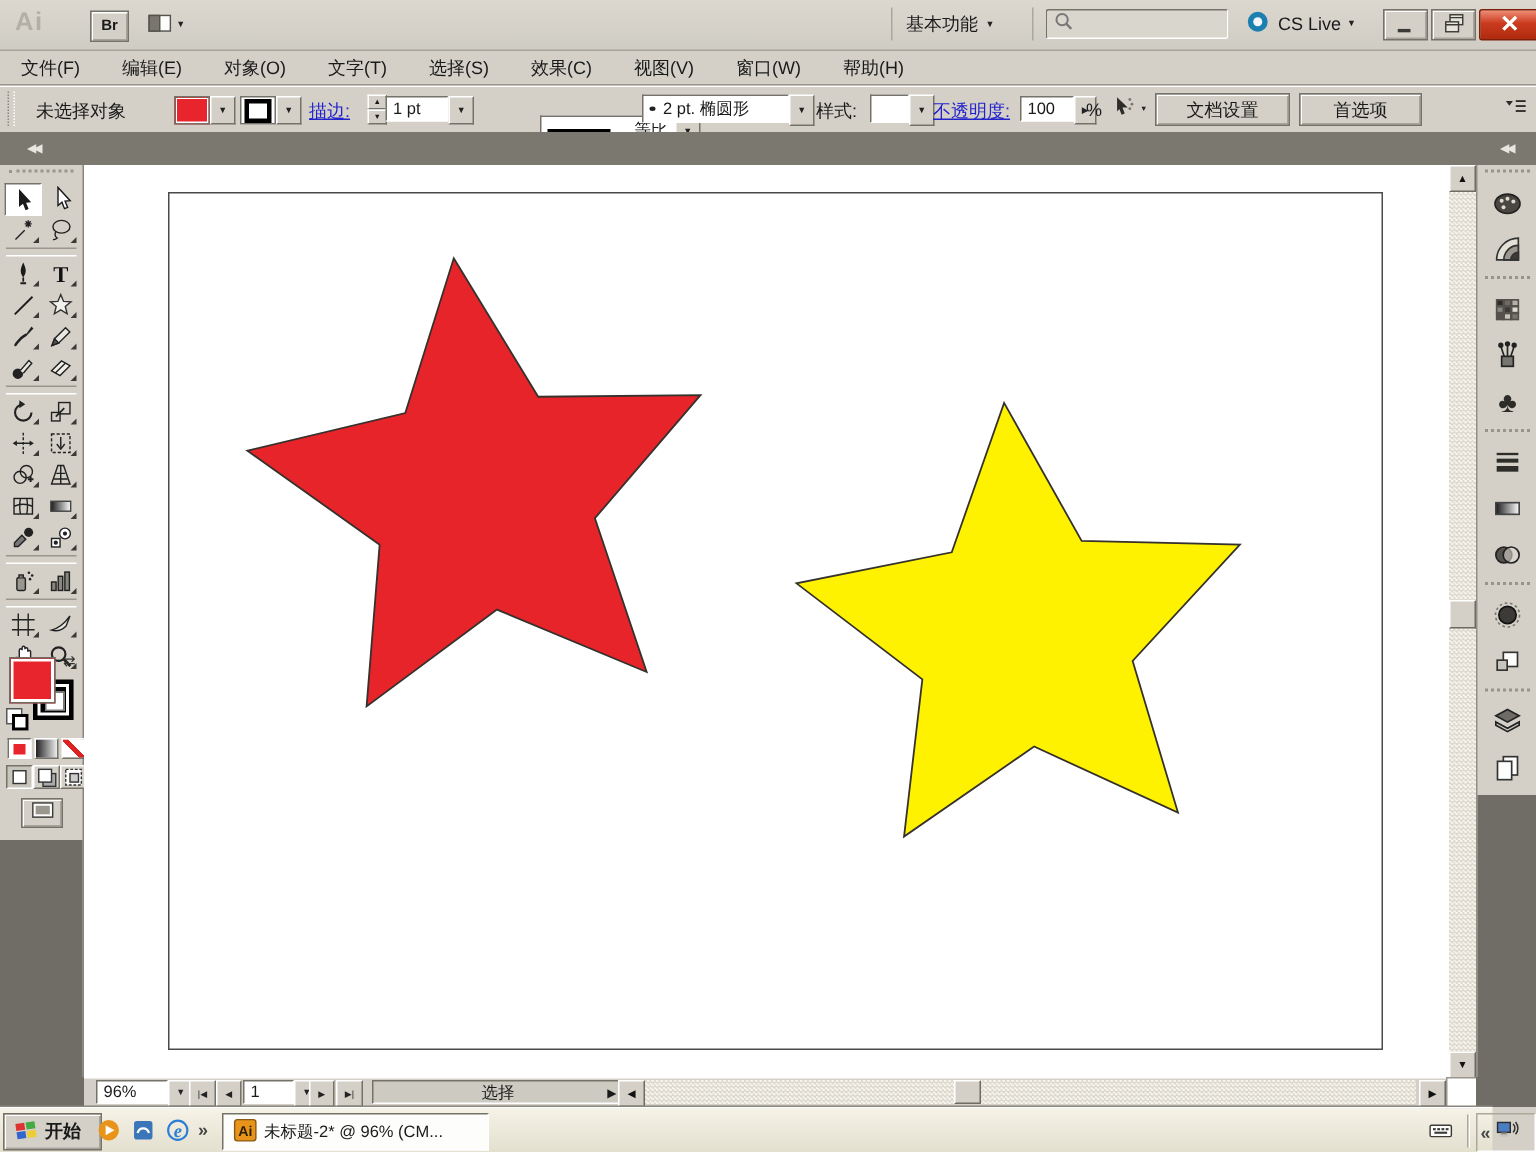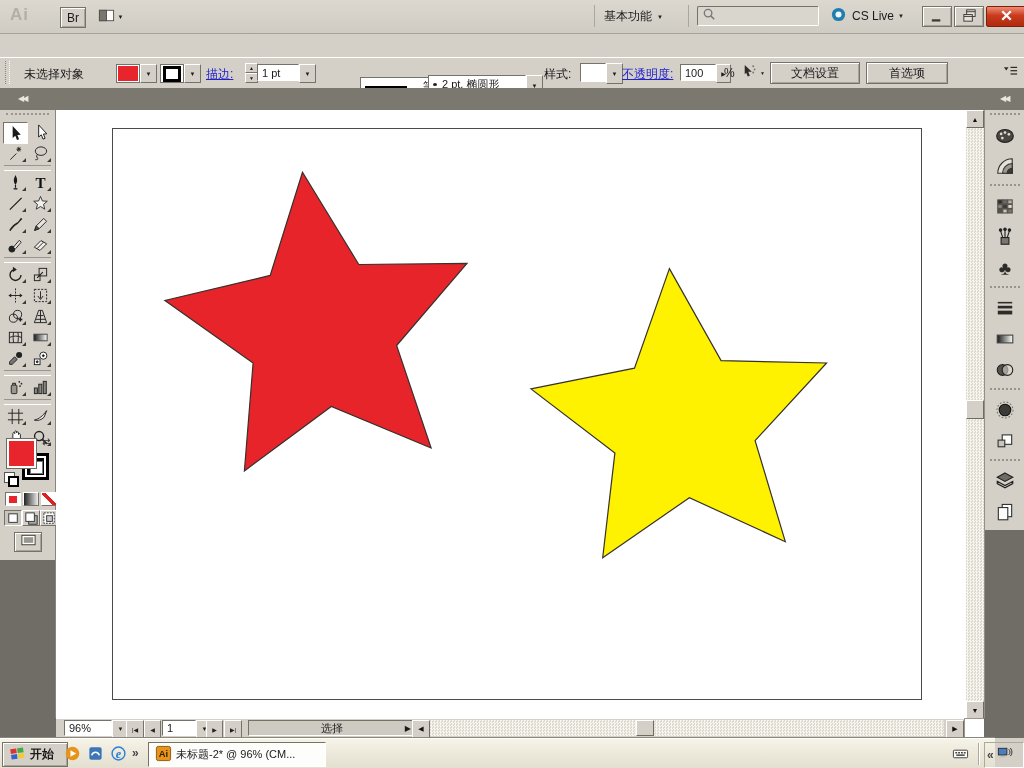--- a/index.html
+++ b/index.html
@@ -59,21 +59,21 @@
   text{user-select:none;}
 </style>
 </head>
 <body>
 
 <div id="app">
 
   <div id="titlebar" class="abs">
     <div id="ai-logo" class="abs">Ai</div>
     <div class="abs tbbtn raised2" style="left:60px;top:7px;width:24px;">
-      <span style="font-size:12px;font-weight:normal;">Br</span>
+      <span style="font-size:10px;font-weight:bold;">Br</span>
     </div>
     <div class="abs tbbtn" style="left:92px;top:7px;width:40px;">
       <span class="icon-slot"><svg width="17" height="17" viewBox="0 0 18 18">
             <g stroke="#55524c">
               <rect x="1.5" y="3.5" width="15" height="11" fill="#fdfdfb"></rect>
               <rect x="1.5" y="3.5" width="7.5" height="11" fill="#79766f"></rect>
             </g>
           </svg></span>
       <span class="ddbtn" style="width:12px;">▼</span>
     </div>
@@ -115,20 +115,31 @@
             </svg></span>
       </div>
       <div style="width:38px;height:19px;background:linear-gradient(#ef8d75,#ca3b1e 45%,#b02a0e);border:1px solid #7e1f08;border-radius:2px;">
         <span class="icon-slot"><svg width="17" height="17" viewBox="0 0 18 18">
               <path d="M4.5 4.5 L13.5 13.5 M13.5 4.5 L4.5 13.5" stroke="#fff" stroke-width="2.4"></path>
             </svg></span>
       </div>
     </div>
   </div>
 
+  <div id="menubar" class="abs">
+      <div class="menu-item">文件(F)</div>
+      <div class="menu-item">编辑(E)</div>
+      <div class="menu-item">对象(O)</div>
+      <div class="menu-item">文字(T)</div>
+      <div class="menu-item">选择(S)</div>
+      <div class="menu-item">效果(C)</div>
+      <div class="menu-item">视图(V)</div>
+      <div class="menu-item">窗口(W)</div>
+      <div class="menu-item">帮助(H)</div>
+    </div>
 
   <div id="controlbar" class="abs">
     <div class="abs hgrip" style="left:5px;top:4px;height:23px;"></div>
     <div class="abs" style="left:24px;top:9px;">未选择对象</div>
 
     <div class="abs" style="left:116px;top:7px;display:flex;">
       <div class="swatchbox" style="background: rgb(232, 37, 44);"></div>
       <div class="raised ddbtn" style="width:15px;height:17px;">
           <span>▼</span>
         </div>
@@ -161,21 +172,21 @@
     <div class="abs" style="left:318px;top:20px;display:flex;padding-left:42px;">
       <div class="sfield" style="width:80px;height:17px;justify-content:space-between;">
         <span style="display:inline-block;width:42px;height:2px;background:#000;"></span>
         <span>等比</span>
       </div>
       <div class="raised ddbtn" style="width:15px;height:19px;">
           <span>▼</span>
         </div>
     </div>
 
-    <div class="abs" style="left:428px;top:6px;display:flex;margin-top:12px;">
+    <div class="abs" style="left:428px;top:6px;display:flex;">
       <div class="sfield" style="width:88px;height:17px;">
         <span style="display:inline-block;width:4px;height:3px;background:#222;border-radius:50%;margin-right:5px;"></span>
         <span>2 pt. 椭圆形</span>
       </div>
       <div class="raised ddbtn" style="width:15px;height:19px;">
           <span>▼</span>
         </div>
     </div>
 
     <div class="abs" style="left:544px;top:9px;">样式:</div>

